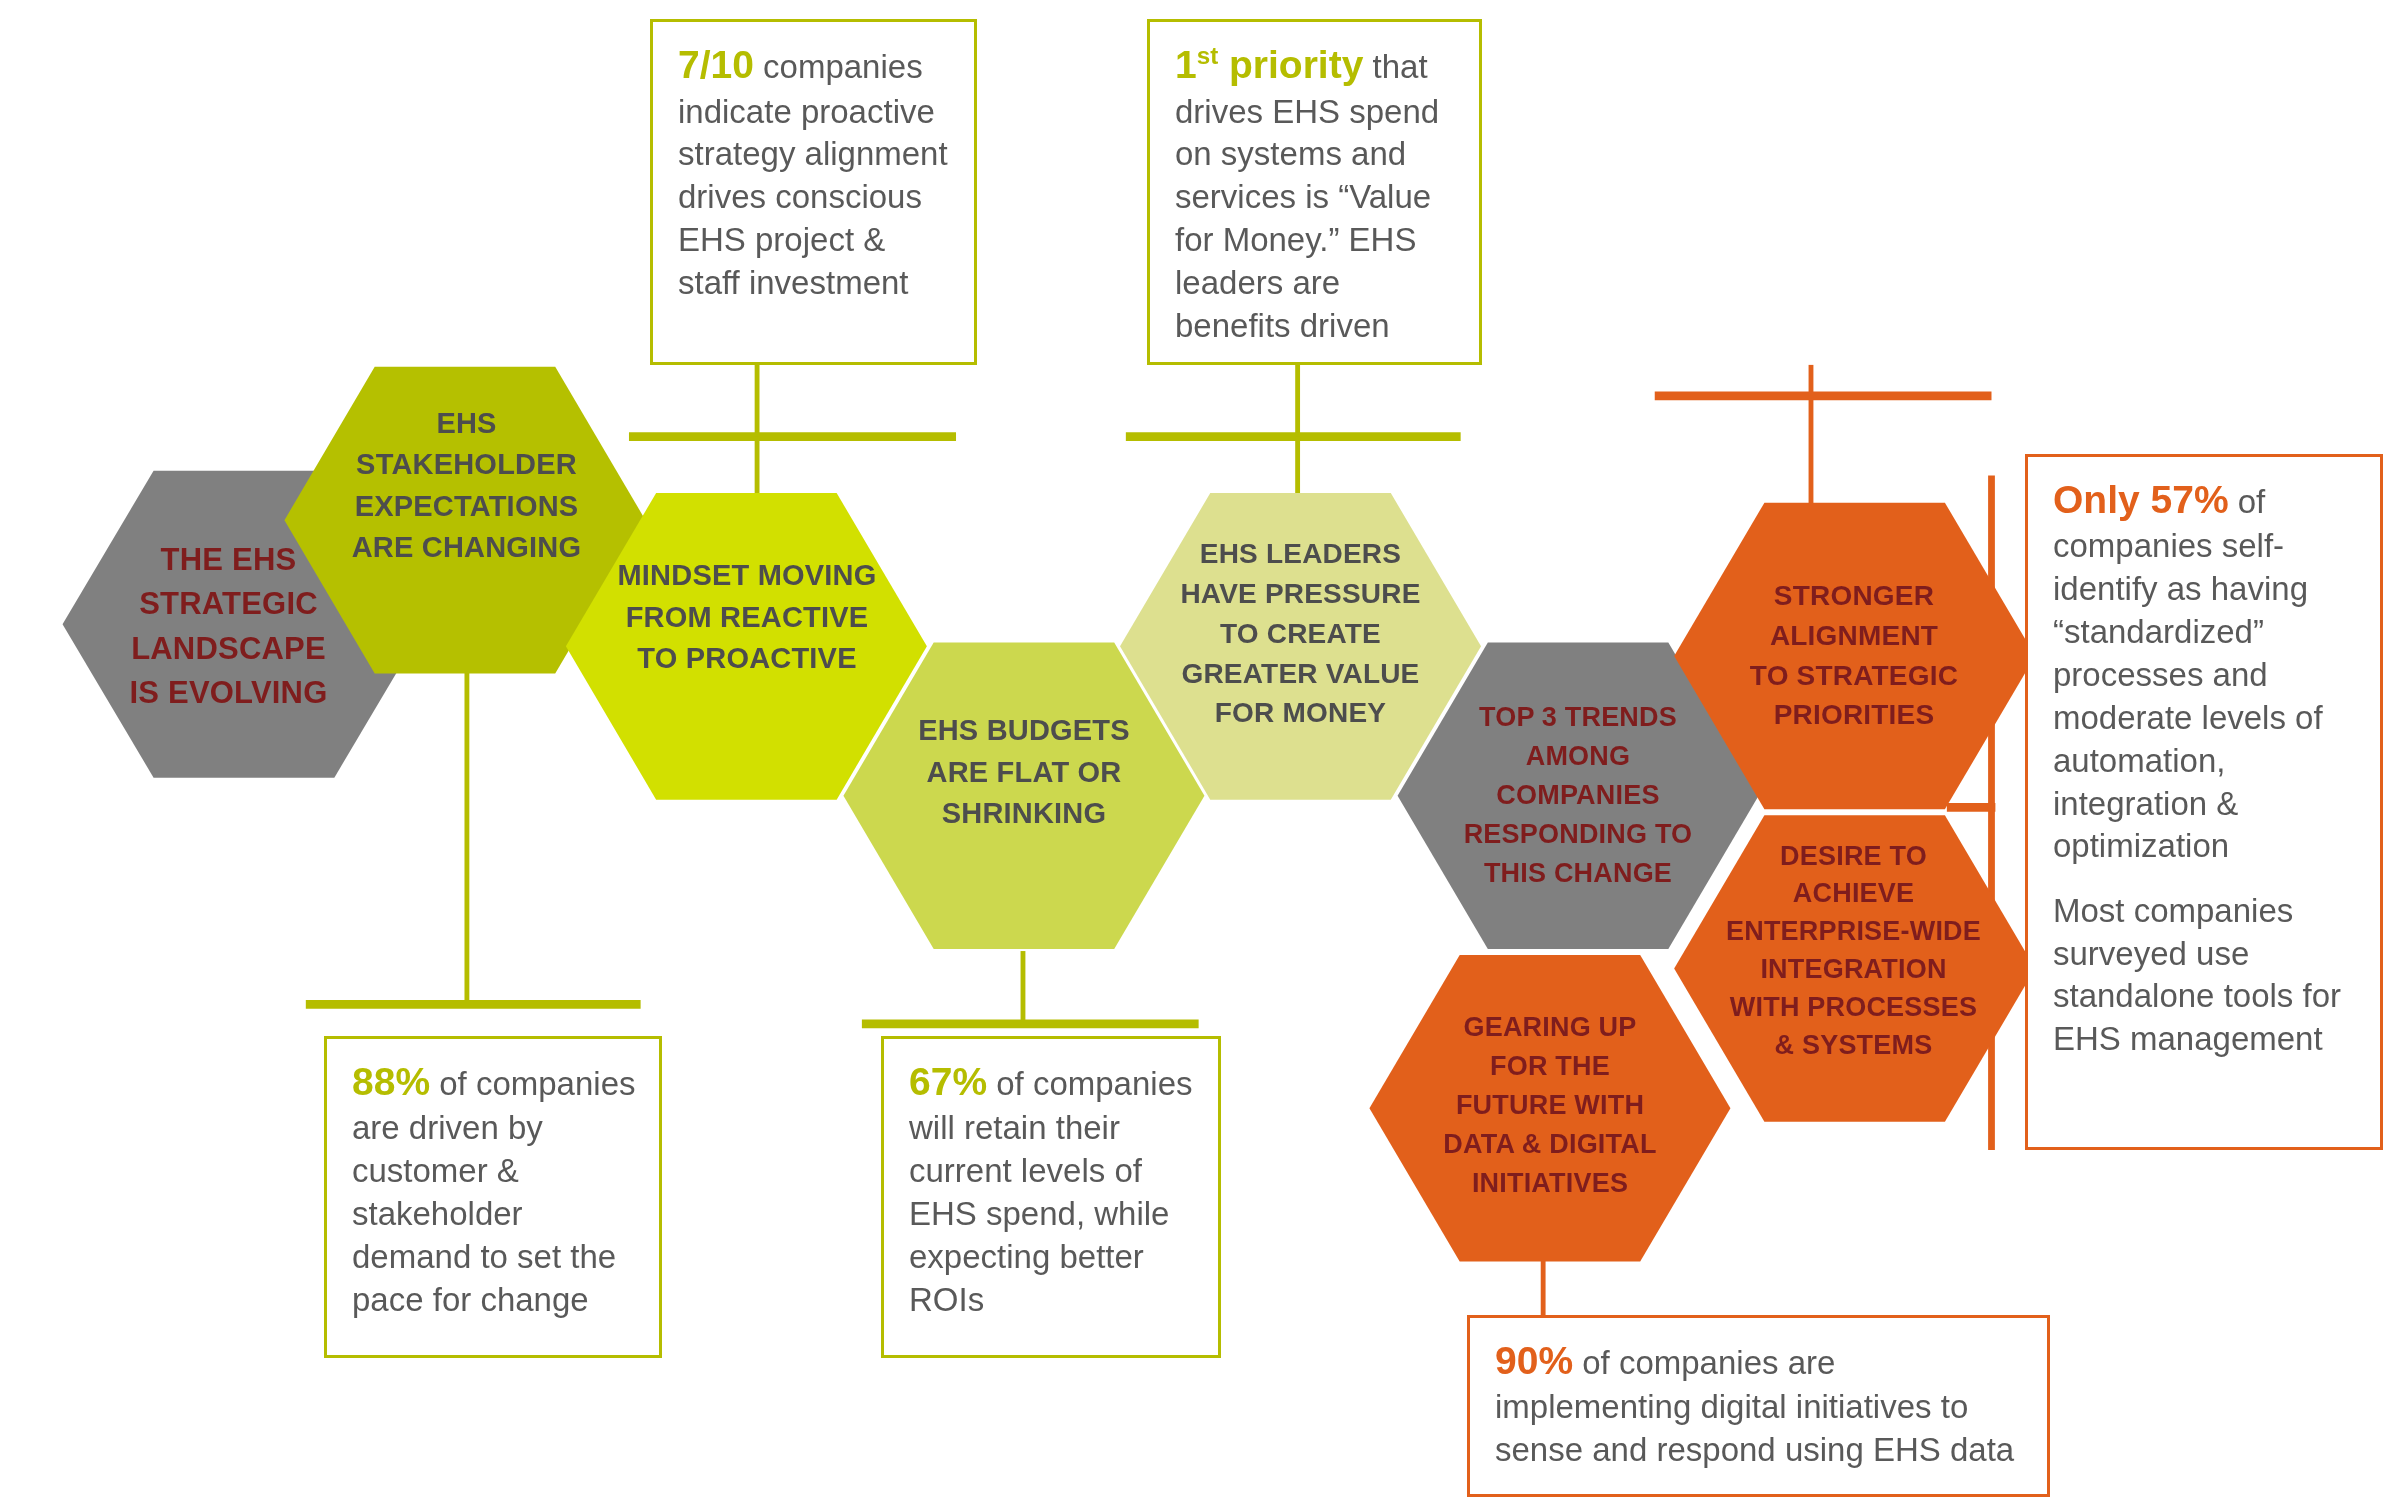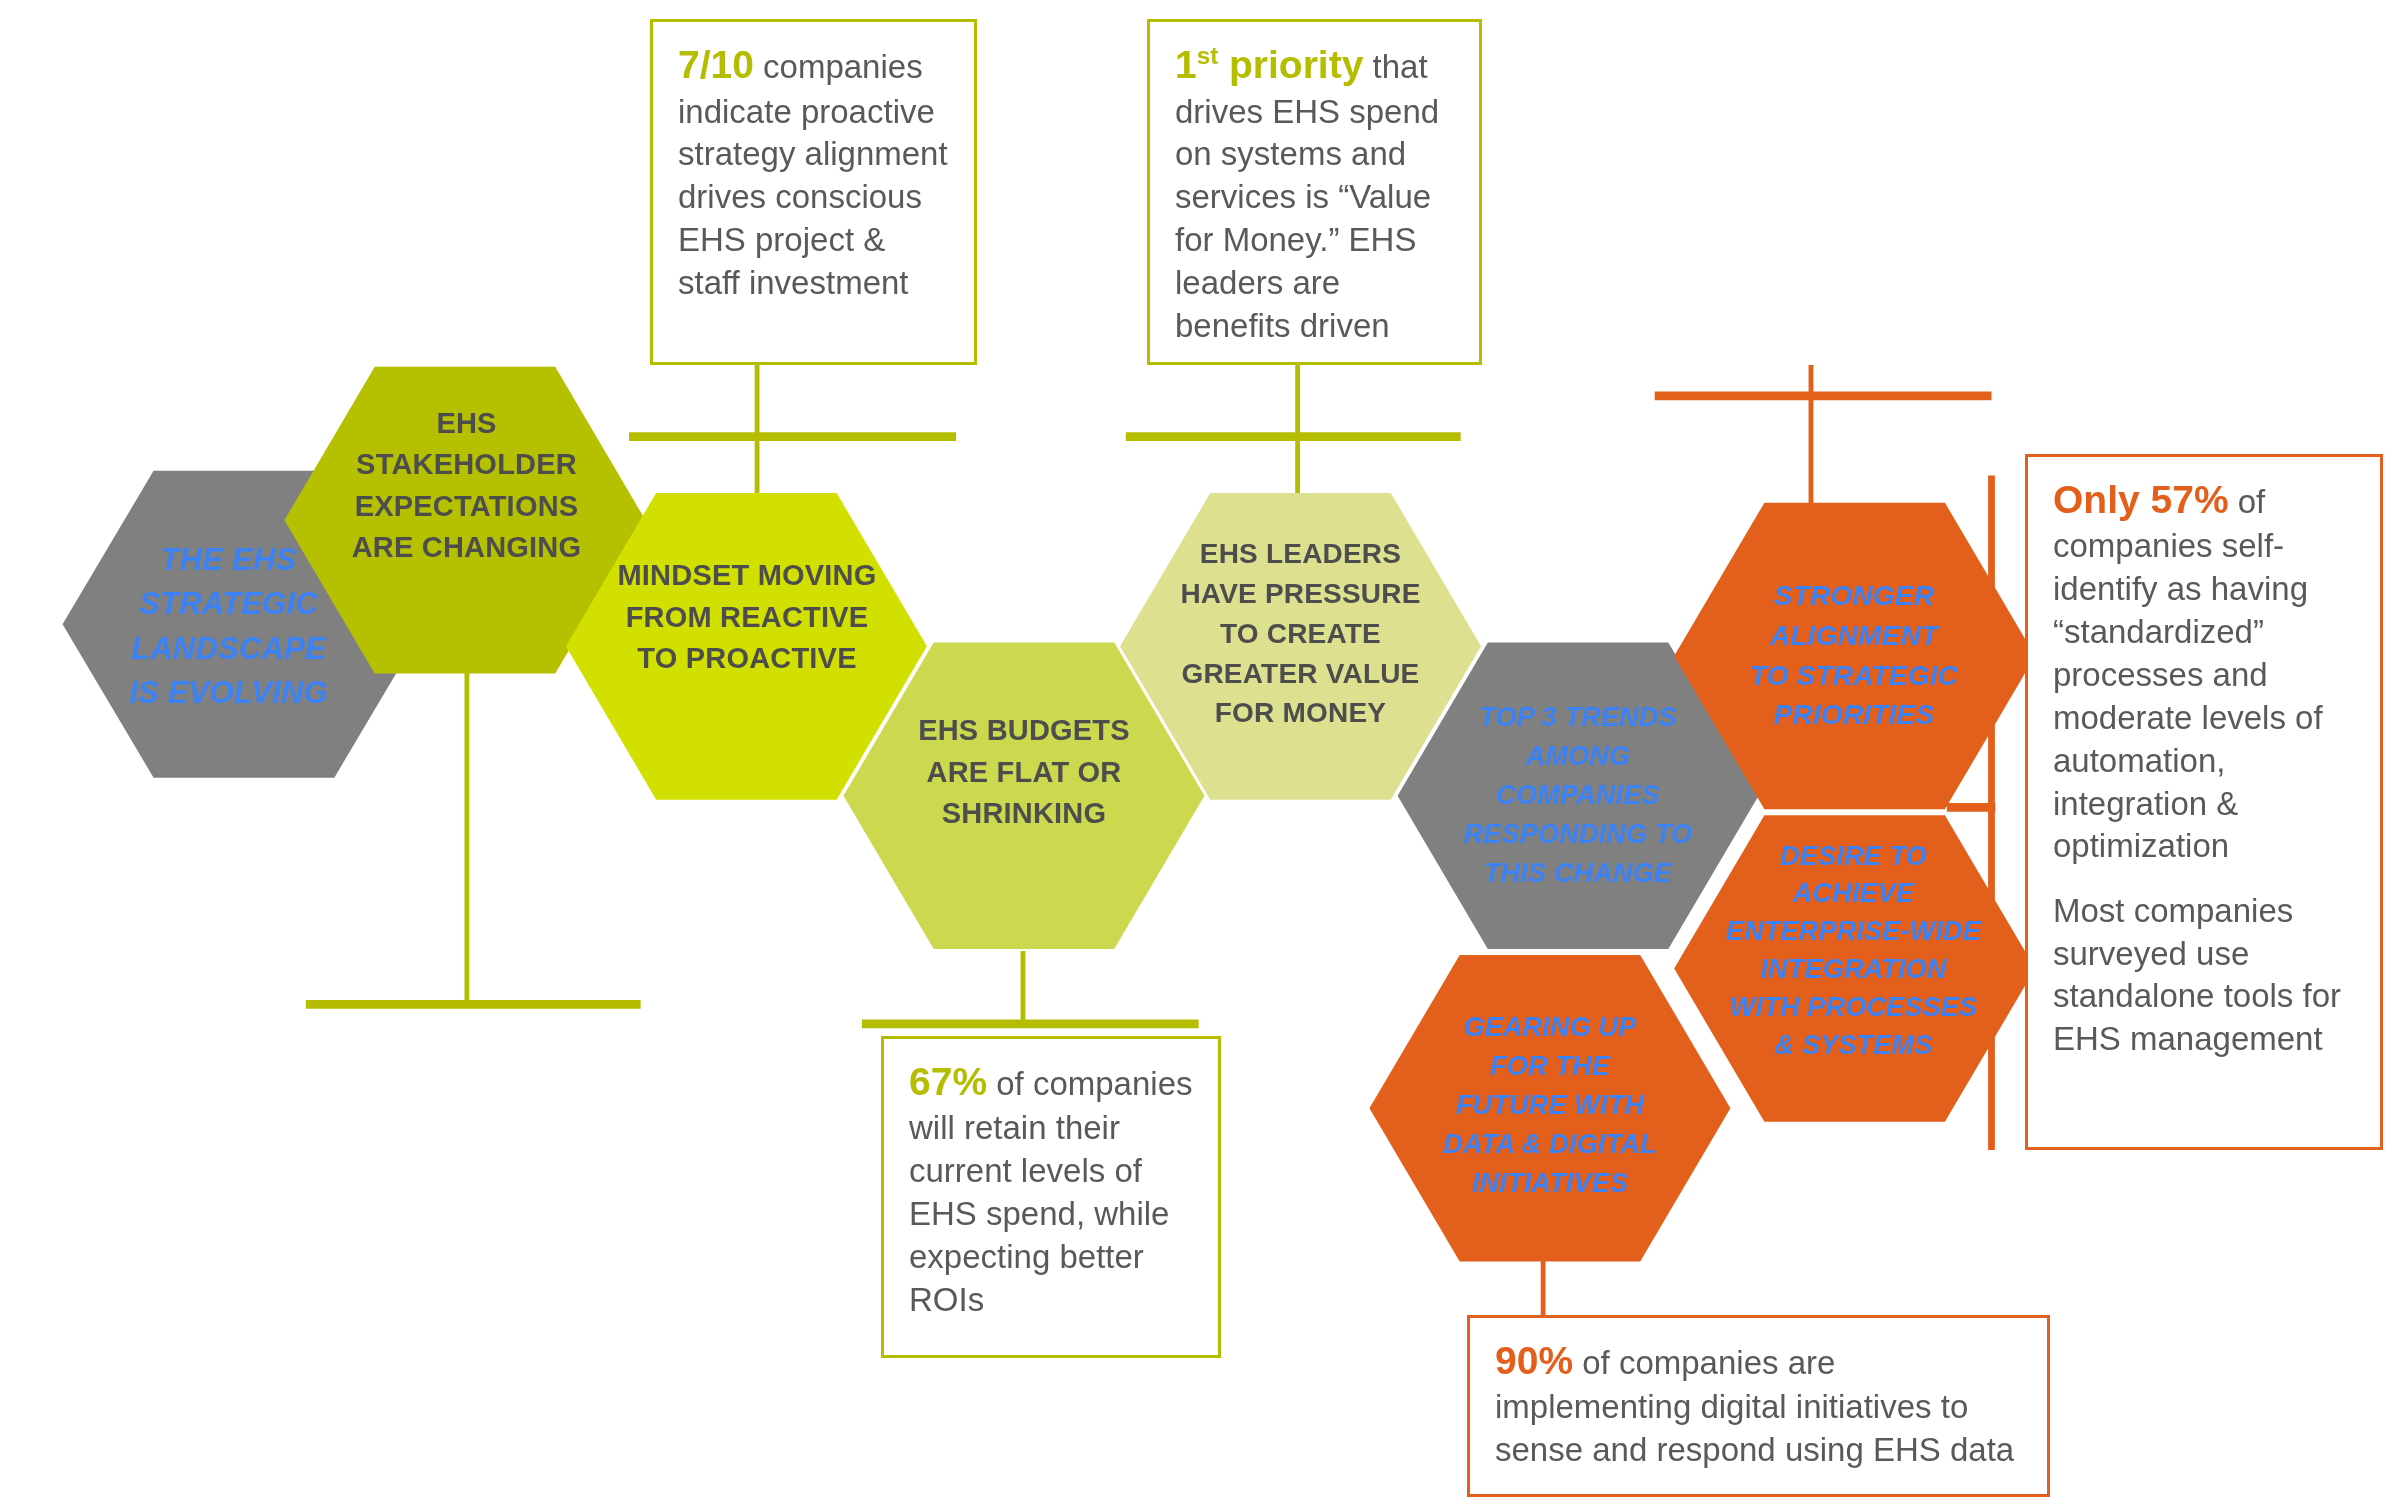--- a/index.html
+++ b/index.html
@@ -31,21 +31,21 @@
   
   .hexlabel{
     position:absolute;
     display:flex;align-items:center;justify-content:center;
     text-align:center;
     font-weight:bold;
     letter-spacing:0.2px;
     pointer-events:none;
   }
   .hl-dark{color:#4d4d4d;align-items:flex-end;}
-  .hl-white{color:#3b82f6;font-style:italic;}
+  .hl-white{color:#7f1d1d;}
 </style>
 </head>
 <body>
 
 <div id="stage">
 
   <svg width="2406" height="1511" viewBox="0 0 2479 1557" style="position:absolute;left:0;top:0;">
 
     <g stroke="#b5bd00" fill="none">
 
@@ -193,20 +193,25 @@
   </div>
 
 
   <div class="callout orange-box" style="left:2025px;top:454px;width:358px;height:696px;">
     <p>
       <span class="lead">Only 57%</span><span> of companies self-identify as having “standardized” processes and moderate levels of automation, integration &amp; optimization</span>
     </p>
     <p>Most companies surveyed use standalone tools for EHS management</p>
   </div>
 
+  <div class="callout green-box" style="left:303px;top:1036px;width:338px;height:322px;">
+    <p>
+      <span class="lead">88%</span><span> of companies are driven by customer &amp; stakeholder demand to set the pace for change</span>
+    </p>
+  </div>
 
   <div class="callout green-box" style="left:860px;top:1036px;width:340px;height:322px;">
     <p>
       <span class="lead">67%</span><span> of companies will retain their current levels of EHS spend, while expecting better ROIs</span>
     </p>
   </div>
 
   <div class="callout orange-box" style="left:1467px;top:1315px;width:583px;height:182px;">
     <p>
       <span class="lead">90%</span><span> of companies are implementing digital  initiatives to sense and respond using EHS data</span>

